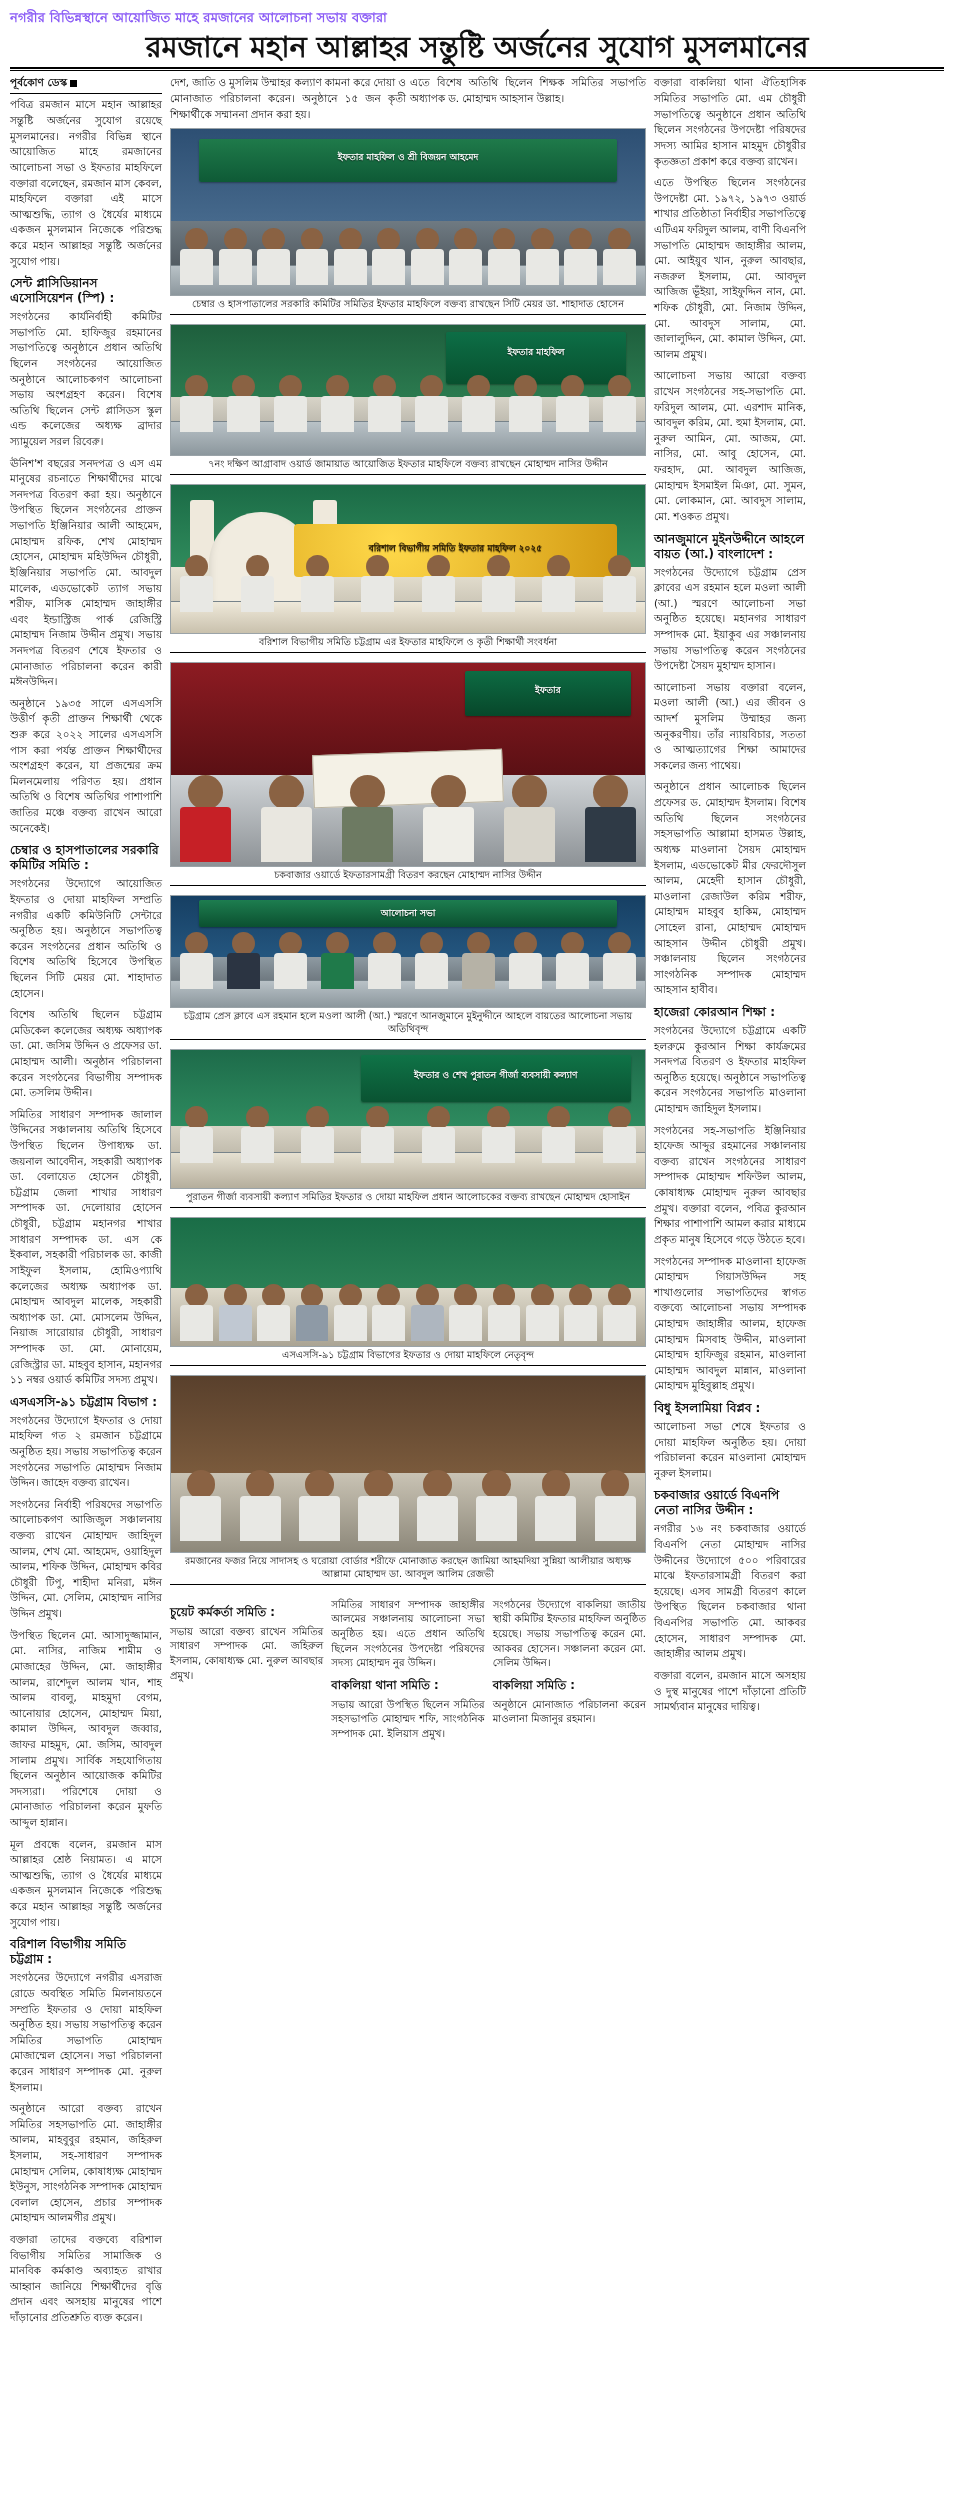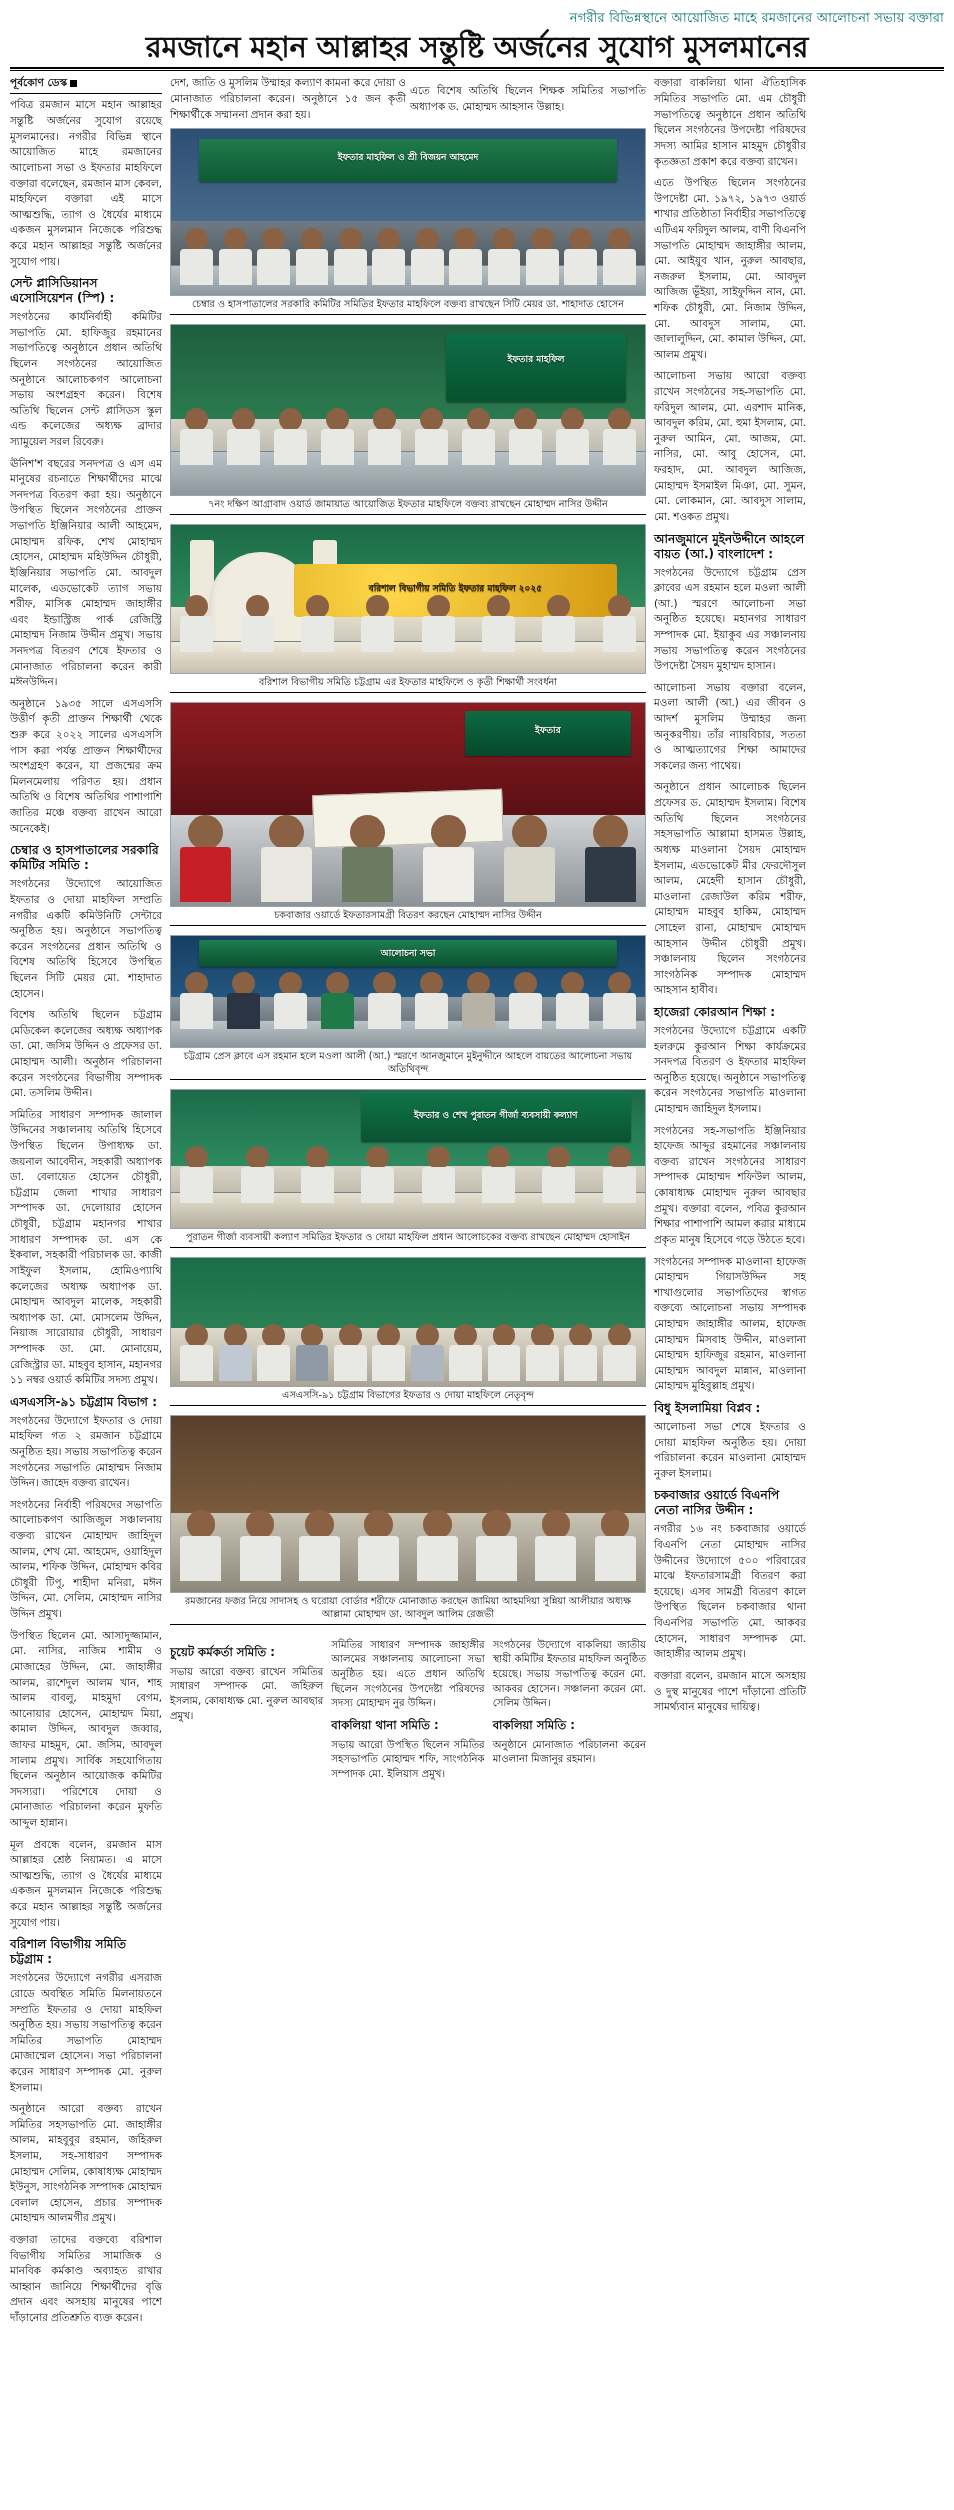--- a/index.html
+++ b/index.html
@@ -11,26 +11,26 @@
     color: #111;
   }
   .page {
     width: 954px;
     min-height: 2510px;
     padding: 6px 10px 10px 10px;
     position: relative;
   }
   
   .kicker {
-    text-align: right;
+    text-align: left;
     font-size: 13px;
-    font-weight: normal;
+    font-weight: bold;
     letter-spacing: .2px;
     padding: 2px 0 1px 0;
-    color: #0f766e;
+    color: #8b5cf6;
   }
   .headline {
     text-align: center;
     font-size: 29px;
     font-weight: bold;
     line-height: 1.12;
     margin: 1px 0 4px 0;
     letter-spacing: -0.2px;
   }
   .rule-thick { border-top: 2px solid #000; margin: 2px 0 0 0; }
@@ -225,21 +225,21 @@
       <p class="body">মূল প্রবন্ধে বলেন, রমজান মাস আল্লাহর শ্রেষ্ঠ নিয়ামত। এ মাসে আত্মশুদ্ধি, ত্যাগ ও ধৈর্যের মাধ্যমে একজন মুসলমান নিজেকে পরিশুদ্ধ করে মহান আল্লাহর সন্তুষ্টি অর্জনের সুযোগ পায়।</p>
 
       <h3 class="sub">বরিশাল বিভাগীয় সমিতি চট্টগ্রাম :</h3>
       <p class="body">সংগঠনের উদ্যোগে নগরীর এসরাজ রোডে অবস্থিত সমিতি মিলনায়তনে সম্প্রতি ইফতার ও দোয়া মাহফিল অনুষ্ঠিত হয়। সভায় সভাপতিত্ব করেন সমিতির সভাপতি মোহাম্মদ মোজাম্মেল হোসেন। সভা পরিচালনা করেন সাধারণ সম্পাদক মো. নুরুল ইসলাম।</p>
       <p class="body">অনুষ্ঠানে আরো বক্তব্য রাখেন সমিতির সহসভাপতি মো. জাহাঙ্গীর আলম, মাহবুবুর রহমান, জহিরুল ইসলাম, সহ-সাধারণ সম্পাদক মোহাম্মদ সেলিম, কোষাধ্যক্ষ মোহাম্মদ ইউনুস, সাংগঠনিক সম্পাদক মোহাম্মদ বেলাল হোসেন, প্রচার সম্পাদক মোহাম্মদ আলমগীর প্রমুখ।</p>
       <p class="body">বক্তারা তাদের বক্তব্যে বরিশাল বিভাগীয় সমিতির সামাজিক ও মানবিক কর্মকাণ্ড অব্যাহত রাখার আহ্বান জানিয়ে শিক্ষার্থীদের বৃত্তি প্রদান এবং অসহায় মানুষের পাশে দাঁড়ানোর প্রতিশ্রুতি ব্যক্ত করেন।</p>
     </div>
 
     <div class="col-mid mid-stack">
 
-      <div style="display:flex; gap:4px;align-items:center;">
+      <div style="display:flex; gap:4px;">
         <p class="body" style="flex:1 1 0;">দেশ, জাতি ও মুসলিম উম্মাহর কল্যাণ কামনা করে দোয়া ও মোনাজাত পরিচালনা করেন। অনুষ্ঠানে ১৫ জন কৃতী শিক্ষার্থীকে সম্মাননা প্রদান করা হয়।</p>
         <p class="body" style="flex:1 1 0;">এতে বিশেষ অতিথি ছিলেন শিক্ষক সমিতির সভাপতি অধ্যাপক ড. মোহাম্মদ আহসান উল্লাহ।</p>
       </div>
 
       <div class="figure">
         <div class="photo ph1" style="height:168px;">
           <div class="scene">
             <div class="sky"></div>
             <div class="floor"></div>
             <div class="banner">
@@ -295,21 +295,21 @@
                   <div class="head"></div>
                   <div class="body"></div>
                 </div>
             </div>
           </div>
         </div>
         <div class="caption">চেম্বার ও হাসপাতালের সরকারি কমিটির সমিতির ইফতার মাহফিলে বক্তব্য রাখছেন সিটি মেয়র ডা. শাহাদাত হোসেন</div>
       </div>
 
       <div class="figure">
-        <div class="photo ph2" style="height:172px;">
+        <div class="photo ph2" style="height:132px;">
           <div class="scene">
             <div class="sky"></div>
             <div class="floor"></div>
             <div class="banner" style="left:58%; right:4%; top:5%; height:40%;">
               <div class="banner-text">ইফতার মাহফিল</div>
             </div>
             <div class="table-strip" style="height:26%;"></div>
             <div class="row-people" style="bottom:18%;">
               <div class="person">
                   <div class="head"></div>

